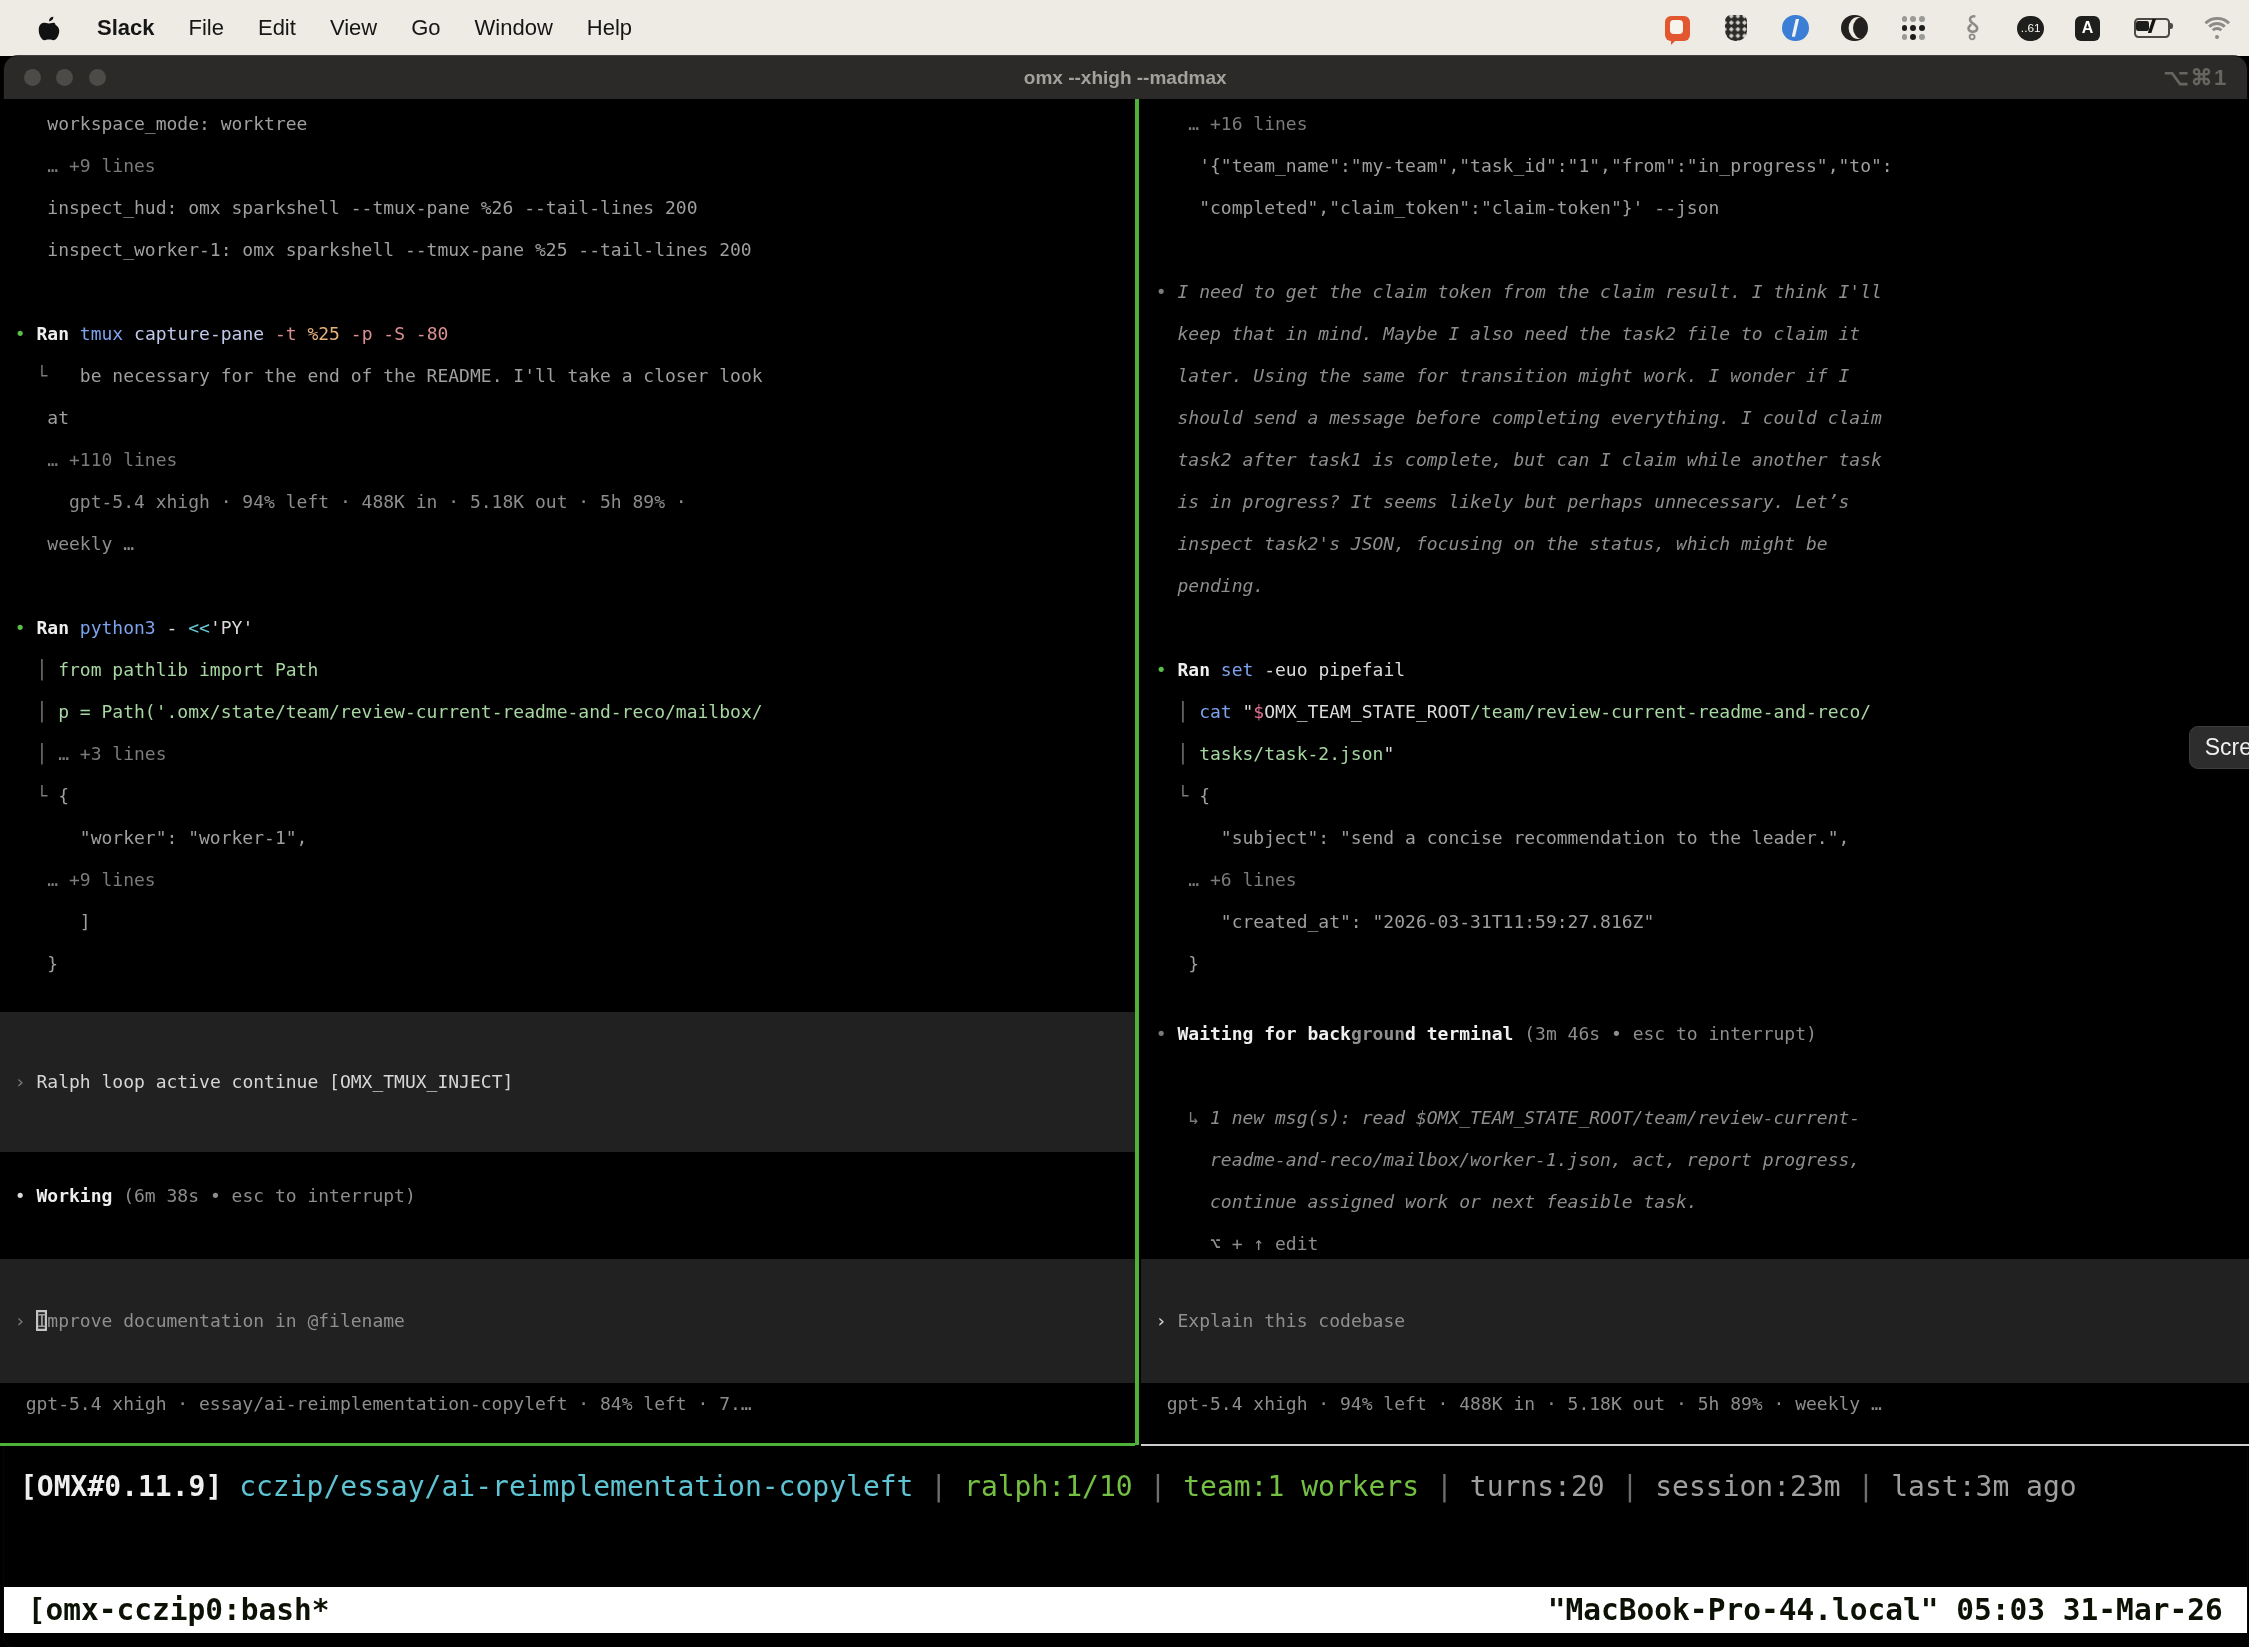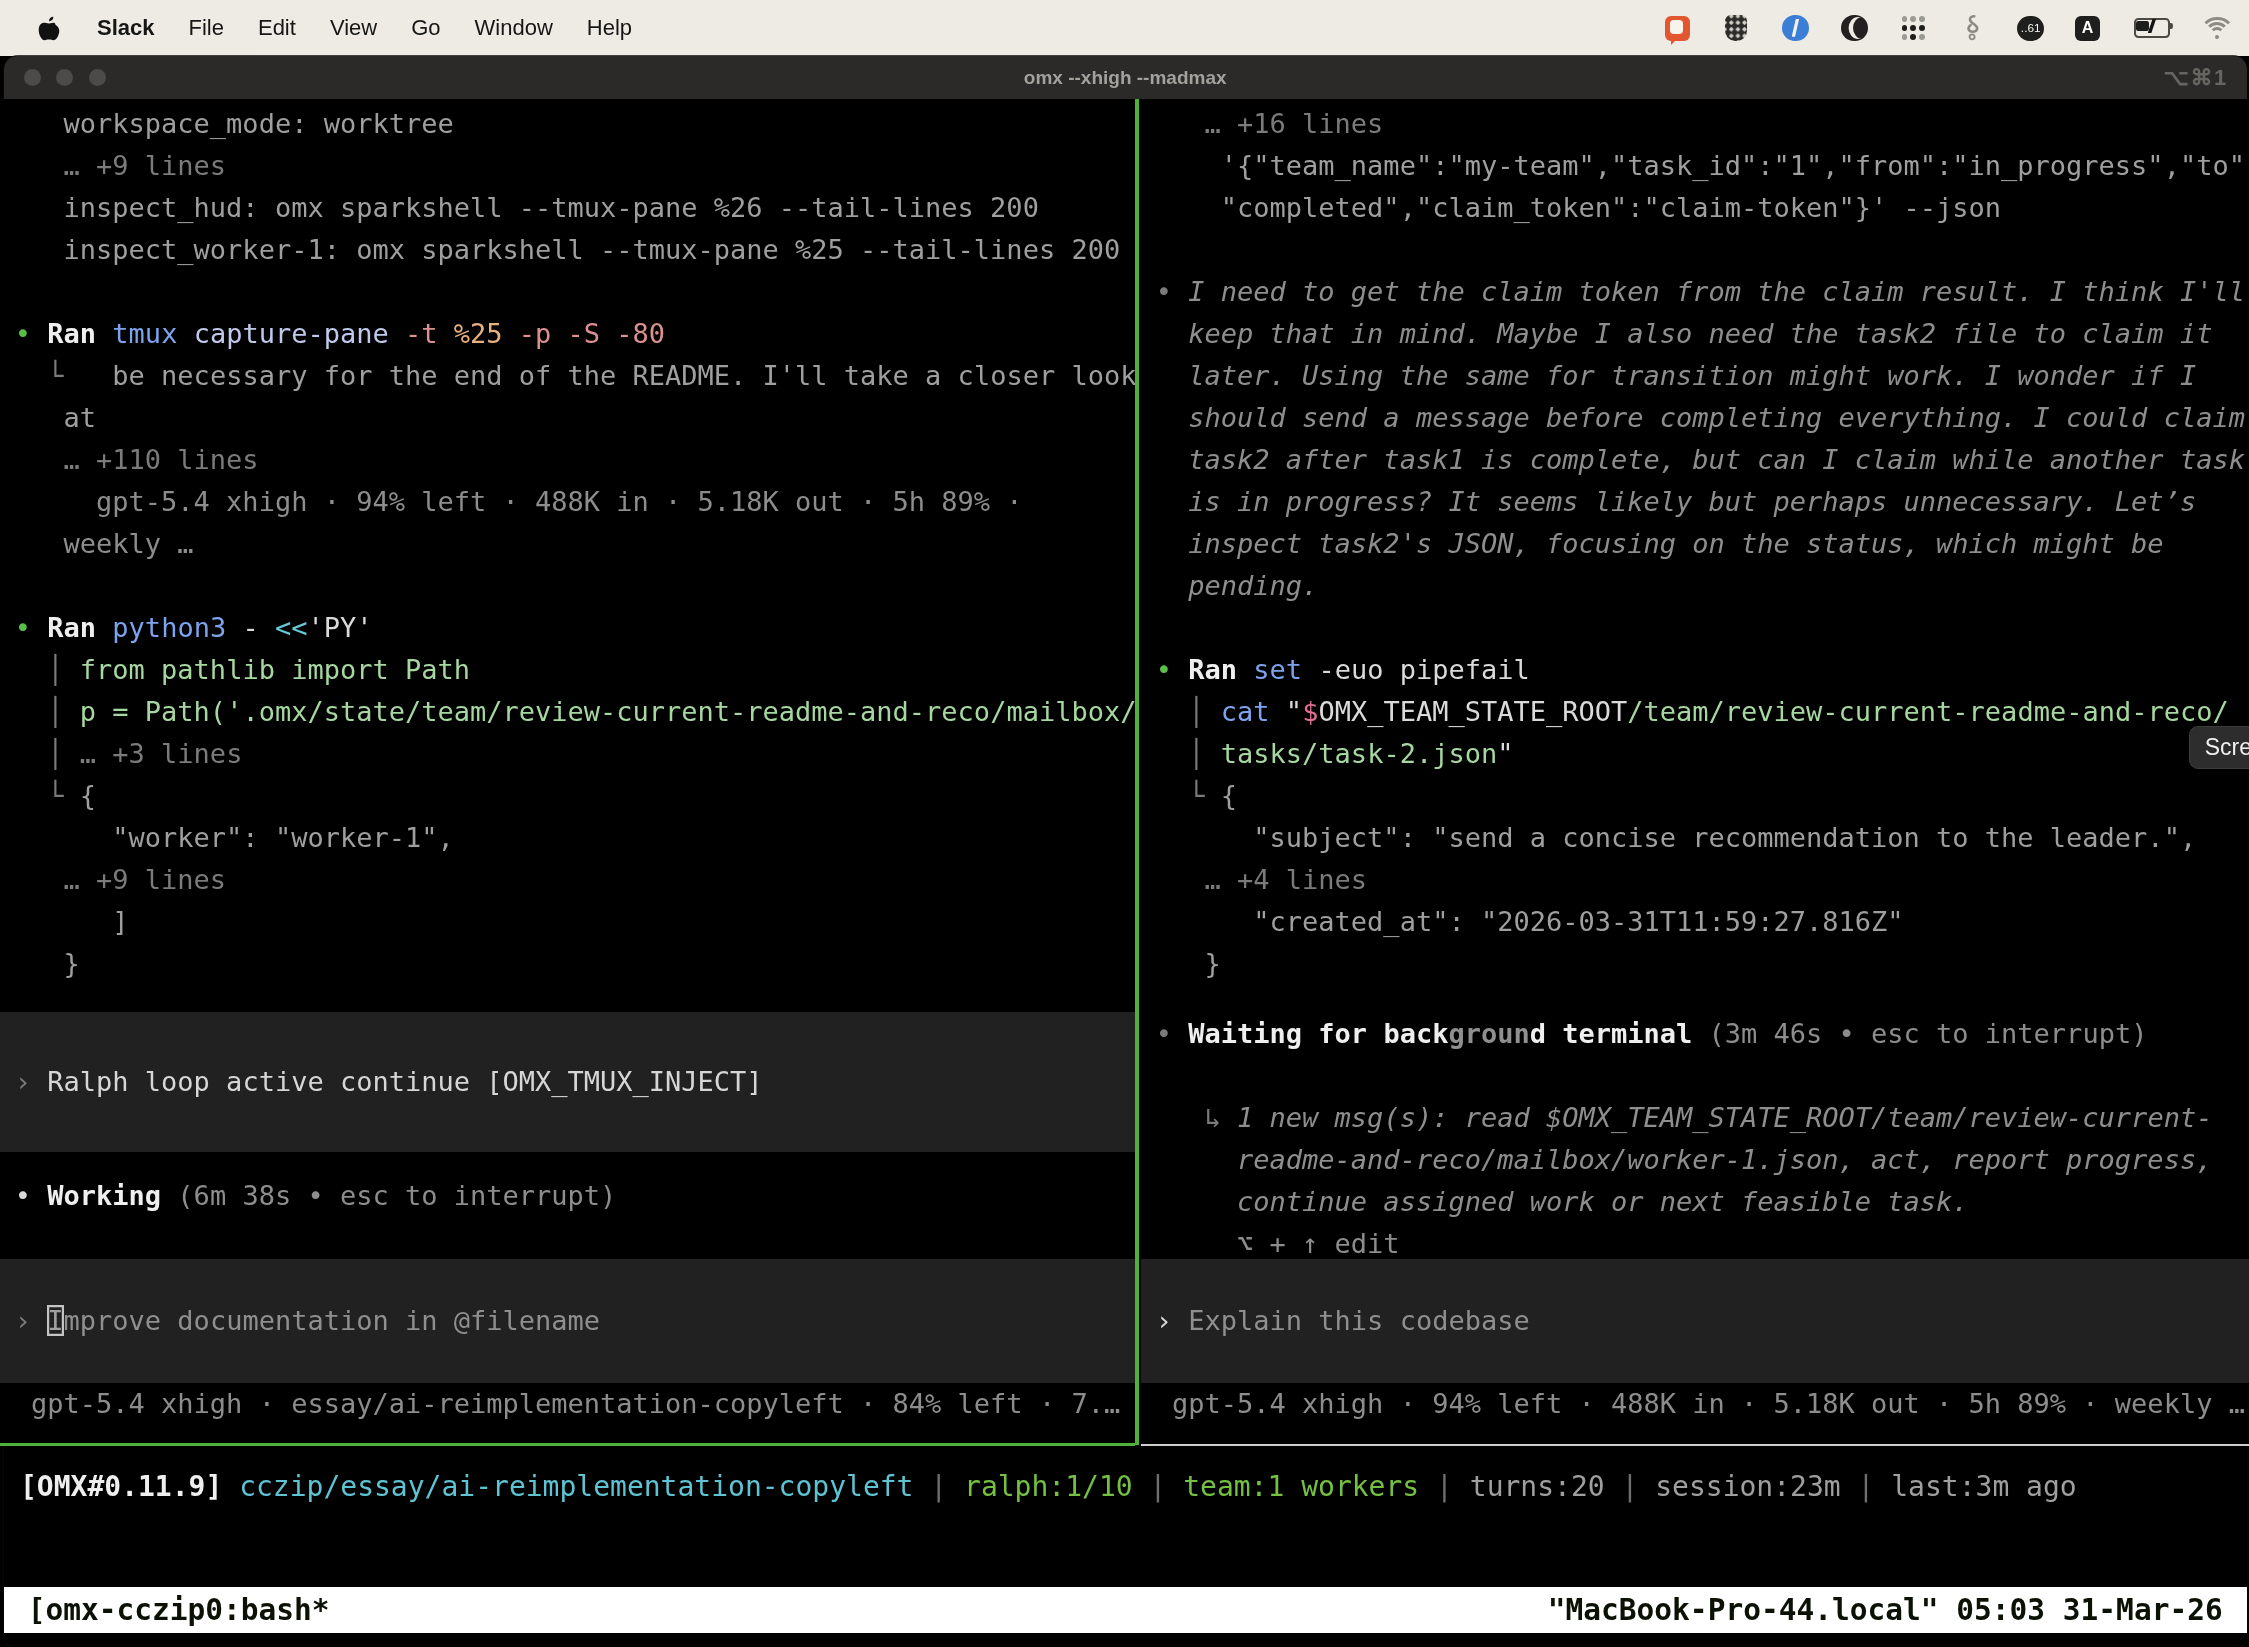--- a/index.html
+++ b/index.html
@@ -55,21 +55,21 @@
   .tl:first-child{margin-left:20px;}
   .win-title{position:absolute;left:0;right:0;text-align:center;color:#a3a19c;
              font-family:"Liberation Sans",sans-serif;font-size:19px;font-weight:700;}
   .win-shortcut{position:absolute;right:19px;color:#66655f;font-family:"Liberation Sans",sans-serif;
              font-size:22px;font-weight:700;letter-spacing:1.5px;}
 
   
   .pane{position:absolute;top:99px;height:1346px;overflow:hidden;background:#000;}
   .pane-left{left:0;width:1135px;}
   .pane-right{left:1141px;width:1109px;}
-  .trow{white-space:pre;font-size:27px;line-height:42px;height:42px;padding-left:14.8px;}
+  .trow{white-space:pre;font-size:18px;line-height:42px;height:42px;padding-left:14.8px;}
   .flow{position:absolute;left:0;right:0;}
   .band{position:absolute;left:0;right:0;background:#212121;display:flex;flex-direction:column;justify-content:center;}
   .divider-v{position:absolute;left:1135px;top:99px;width:3.7px;height:1346px;background:#4fb238;}
   .border-left-bottom{position:absolute;left:0;top:1443px;width:1135px;height:3px;background:#4fb238;}
   .border-right-bottom{position:absolute;left:1141px;top:1444px;width:1109px;height:2.2px;background:#cdcdcd;}
 
   
   .c-fg{color:#9f9f9f;}
   .c-dim{color:#7b7b7b;}
   .c-dim2{color:#8d8d8d;}
@@ -228,21 +228,21 @@
         <div class="trow"><span class="c-it">  task2 after task1 is complete, but can I claim while another task</span></div>
         <div class="trow"><span class="c-it">  is in progress? It seems likely but perhaps unnecessary. Let’s</span></div>
         <div class="trow"><span class="c-it">  inspect task2's JSON, focusing on the status, which might be</span></div>
         <div class="trow"><span class="c-it">  pending.</span></div>
         <div class="trow">&nbsp;</div>
         <div class="trow"><span class="c-gbullet">• </span><span class="c-w">Ran</span><span class="c-fg"> </span><span class="c-blue">set</span><span class="c-wt"> -euo pipefail</span></div>
         <div class="trow"><span class="c-dim">  │ </span><span class="c-blue">cat</span><span class="c-wt"> "</span><span class="c-dollar">$</span><span class="c-wt">OMX_TEAM_STATE_ROOT</span><span class="c-green">/team/review-current-readme-and-reco/</span></div>
         <div class="trow"><span class="c-dim">  │ </span><span class="c-green">tasks/task-2.json</span><span class="c-wt">"</span></div>
         <div class="trow"><span class="c-dim">  └ </span><span class="c-fg">{</span></div>
         <div class="trow"><span class="c-fg">      "subject": "send a concise recommendation to the leader.",</span></div>
-        <div class="trow"><span class="c-dim">   … +4 lines</span></div>
+        <div class="trow"><span class="c-dim">   … +6 lines</span></div>
         <div class="trow"><span class="c-fg">      "created_at": "2026-03-31T11:59:27.816Z"</span></div>
         <div class="trow"><span class="c-fg">   }</span></div>
       </div>
     <div class="flow" style="top:914px;">
         <div class="trow"><span class="c-dim">• </span><span class="c-w">Waiting for back</span><span class="c-wshim">groun</span><span class="c-w">d terminal</span><span class="c-dim2"> (3m 46s • esc to interrupt)</span></div>
         <div class="trow">&nbsp;</div>
         <div class="trow"><span class="c-dim">   ↳ </span><span class="c-it">1 new msg(s): read $OMX_TEAM_STATE_ROOT/team/review-current-</span></div>
         <div class="trow"><span class="c-it">     readme-and-reco/mailbox/worker-1.json, act, report progress,</span></div>
         <div class="trow"><span class="c-it">     continue assigned work or next feasible task.</span></div>
         <div class="trow"><span class="c-dim2">     ⌥ + ↑ edit</span></div>

